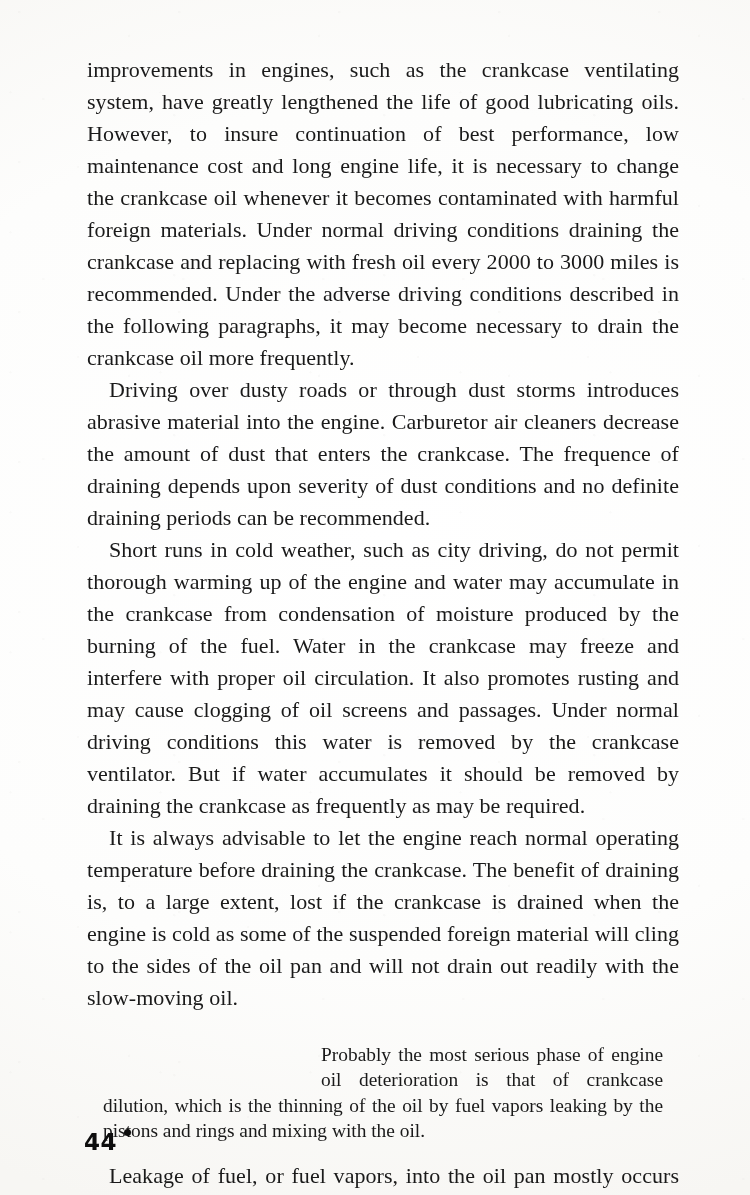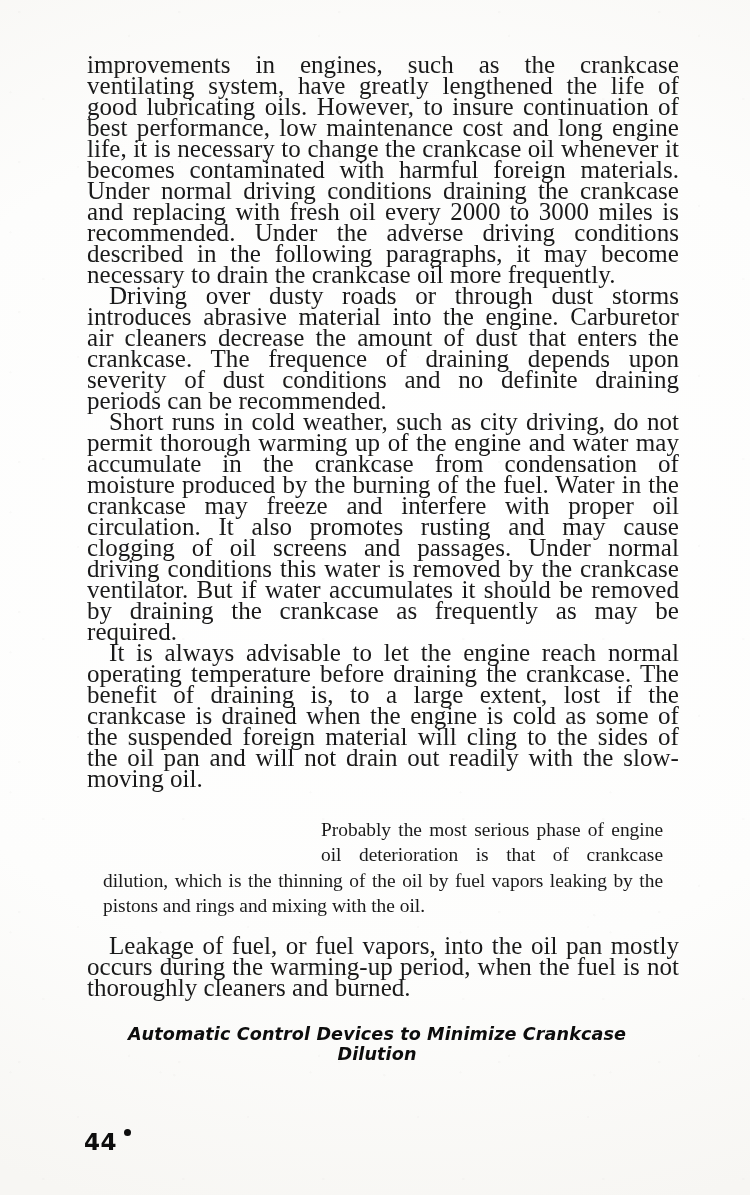--- a/index.html
+++ b/index.html
@@ -42,22 +42,22 @@
     position: absolute;
     left: 87px;
     top: 54px;
     width: 592px;
   }
 
   p.body {
     margin: 0;
     text-align: justify;
     text-justify: inter-word;
-    font-size: 25px;
-    line-height: 21px;
+    font-size: 22px;
+    line-height: 32px;
     letter-spacing: .05px;
     color: #1a1a1a;
     hyphens: manual;
   }
   p.body + p.body { margin-top: 0; }
 
   .indent { text-indent: 22px; }
 
   
   .dilution-block {

